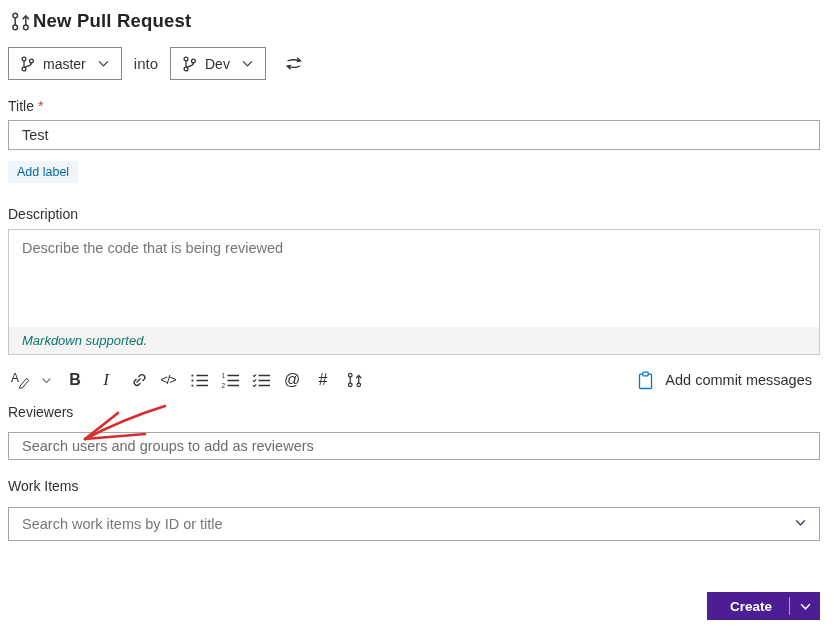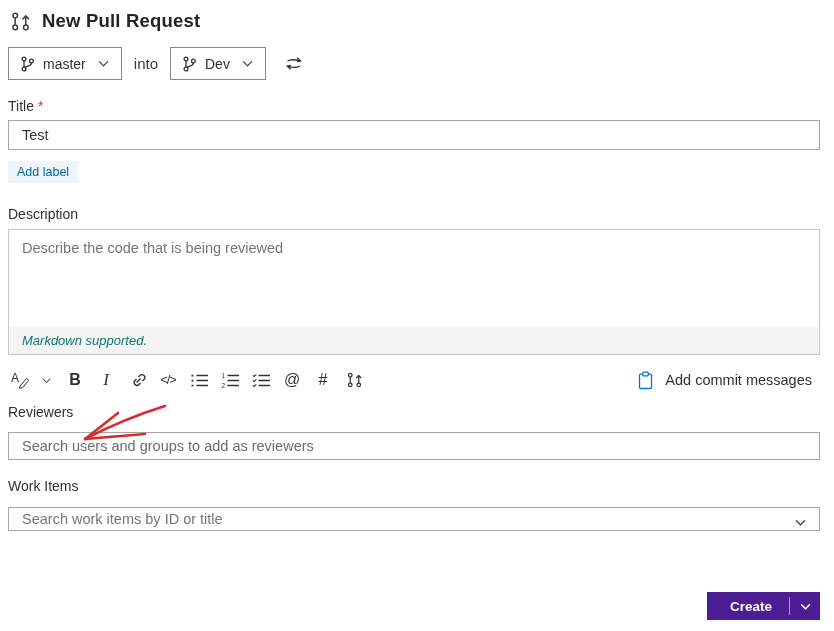--- a/index.html
+++ b/index.html
@@ -5,21 +5,21 @@
   * { box-sizing: border-box; }
   html,body { margin:0; padding:0; background:#ffffff; }
   body {
     width:834px; height:631px;
     font-family:"Liberation Sans", sans-serif;
     color:#323130; overflow:hidden;
   }
   .container { position:relative; width:834px; height:631px; padding:8px 14px 0 8px; }
 
   
-  .header { display:flex; align-items:center; gap:11px; margin-top:2px; margin-left:2px; }
+  .header { display:flex; align-items:center; gap:2px; margin-top:2px; margin-left:2px; }
   .pr-icon { color:#3b3b3b; display:flex; }
   .page-title { font-size:18.5px; font-weight:700; color:#242424; letter-spacing:.2px; }
 
   
   .branch-row { display:flex; align-items:center; margin-top:15px; }
   .branch-dd {
     display:flex; align-items:center; gap:8px;
     height:33px; padding:0 11px; background:#fff;
     border:1px solid #8a8886; color:#323130; font-size:14px;
     cursor:pointer;
@@ -82,21 +82,21 @@
     cursor:pointer; font-size:14.5px; color:#323130;
   }
   .commit-btn .clip { color:#0078d4; display:flex; }
 
   .lbl-reviewers { margin-top:11px; }
   .reviewers-input { margin-top:12px; height:28px; padding-left:13px; }
   .reviewers-input::placeholder { color:#6d6d6d; }
 
   .lbl-workitems { margin-top:18px; }
   .work-wrap { position:relative; margin-top:13px; width:812px; }
-  .work-input { height:24px; padding-right:24px; }
+  .work-input { height:34px; padding-right:24px; }
   .work-chev { position:absolute; right:13px; top:9px; color:#2b2b46; pointer-events:none; display:flex; }
 
   
   .create-btn {
     position:absolute; left:707px; top:592px; width:113px; height:28px;
     background:#4c1d95; color:#fff; display:flex; align-items:center;
     cursor:pointer; user-select:none;
   }
   .create-main { flex:1; text-align:center; font-size:13.5px; font-weight:700; padding-left:6px; }
   .create-divider { width:1px; height:18px; background:rgba(255,255,255,.55); }

